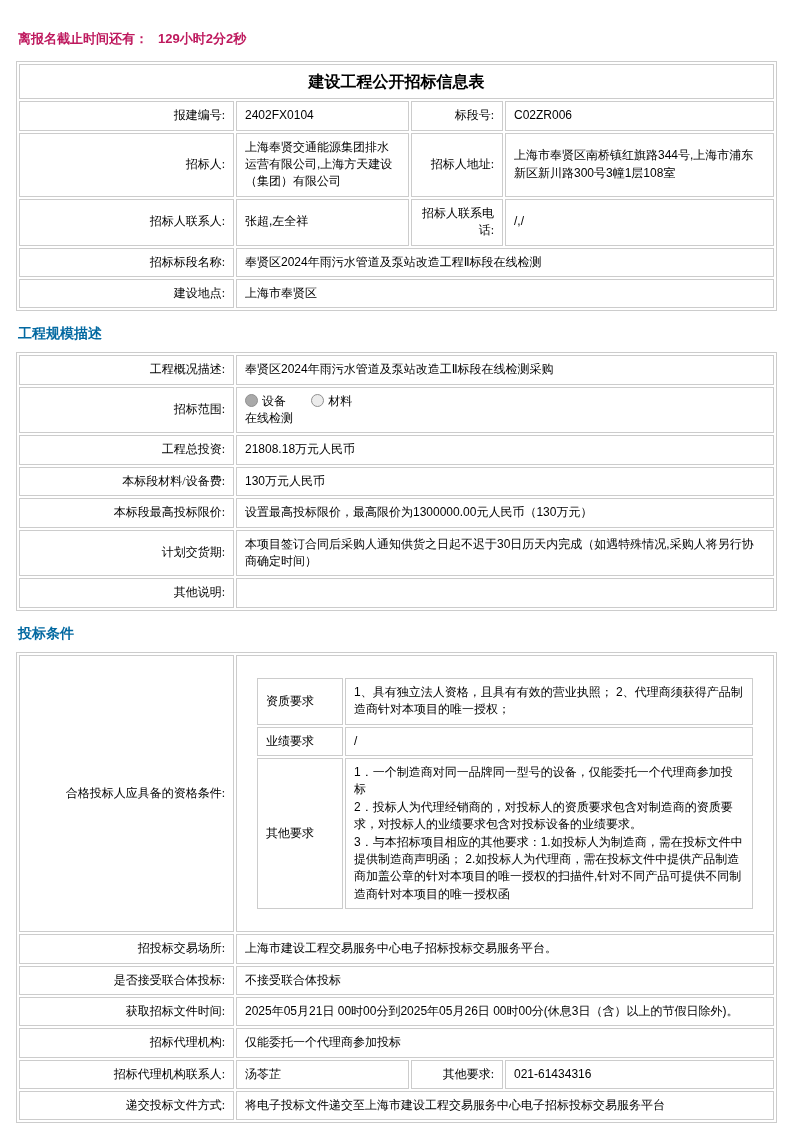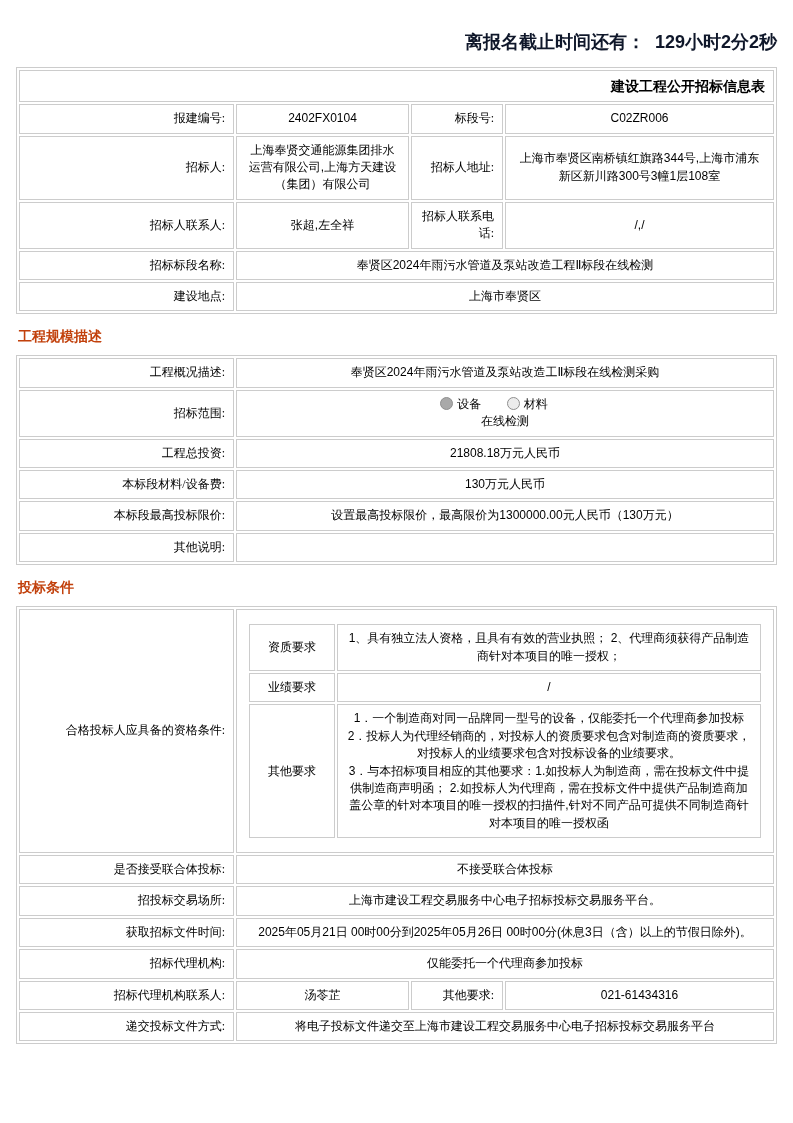--- a/index.html
+++ b/index.html
@@ -2,37 +2,37 @@
 <html><head>
 <meta charset="utf-8">
 <style>
   html,body{margin:0;padding:0;}
   body{
     width:793px;height:1123px;overflow:hidden;background:#ffffff;
     font-family:"Liberation Sans","DejaVu Sans",sans-serif;
     font-size:12px;color:#000;
   }
   .page{padding:30px 16px 0 16px;}
-  .countdown{color:#0f172a;font-weight:bold;font-size:18px;margin:0 0 13px 2px;text-align:right;}
+  .countdown{color:#be185d;font-weight:bold;font-size:13px;margin:0 0 13px 2px;}
   .countdown .time{margin-left:10px;}
   table.grid{
     width:761px;border:1px solid #cccccc;border-collapse:separate;
     border-spacing:2px;background:#ffffff;table-layout:fixed;
   }
   table.grid td{
     border:1px solid #cccccc;padding:5px 8px;vertical-align:middle;
     line-height:1.45;word-break:break-all;background:#ffffff;
   }
   td.title-cell{
-    text-align:right;font-weight:bold;font-size:14px;padding:6px 4px;
+    text-align:center;font-weight:bold;font-size:16px;padding:6px 4px;
   }
   td.lbl{text-align:right;color:#000;font-family:Liberation Serif, serif;}
-  td.val{text-align:center;}
+  td.val{text-align:left;}
   h2.sec{
-    font-size:14px;font-weight:bold;color:#c2410c;margin:14px 0 9px 2px;
+    font-size:14px;font-weight:bold;color:#0369a1;margin:14px 0 9px 2px;
   }
   .radio{
     display:inline-block;width:11px;height:11px;border-radius:50%;
     border:1px solid #8f8f8f;background:#ececec;vertical-align:-2px;margin-right:4px;
   }
   .radio.checked{background:#a9a9a9;}
   .radio-line .opt{margin-right:22px;}
   table.nested{
     width:100%;border-collapse:separate;border-spacing:2px;margin:2px 0;
   }
@@ -116,39 +116,43 @@
     </tr>
     <tr>
       <td class="lbl">本标段材料/设备费:</td>
       <td class="val">130万元人民币</td>
     </tr>
     <tr>
       <td class="lbl">本标段最高投标限价:</td>
       <td class="val">设置最高投标限价，最高限价为1300000.00元人民币（130万元）</td>
     </tr>
     <tr>
+      <td class="lbl">计划交货期:</td>
+      <td class="val">本项目签订合同后采购人通知供货之日起不迟于30日历天内完成（如遇特殊情况,采购人将另行协商确定时间）</td>
+    </tr>
+    <tr>
       <td class="lbl">其他说明:</td>
       <td class="val"></td>
     </tr>
   </tbody>
     </table>
 
   <h2 class="sec">投标条件</h2>
 
   <table class="grid">
     <colgroup>
         <col style="width:215px">
         <col style="width:173px">
         <col style="width:92px">
         <col>
       </colgroup>
     <tbody>
         <tr>
       <td class="lbl">合格投标人应具备的资格条件:</td>
-      <td class="val" colspan="3" style="padding:10px;">
+      <td class="val" colspan="3" style="padding:18px;">
         <table class="nested">
           <colgroup>
                 <col style="width:86px">
                 <col>
               </colgroup>
           <tbody>
                 <tr>
             <td>资质要求</td>
             <td>1、具有独立法人资格，且具有有效的营业执照；  2、代理商须获得产品制造商针对本项目的唯一授权；</td>
           </tr>
@@ -162,26 +166,26 @@
               <div>1．一个制造商对同一品牌同一型号的设备，仅能委托一个代理商参加投标</div>
               <div>2．投标人为代理经销商的，对投标人的资质要求包含对制造商的资质要求，对投标人的业绩要求包含对投标设备的业绩要求。</div>
               <div>3．与本招标项目相应的其他要求：1.如投标人为制造商，需在投标文件中提供制造商声明函； 2.如投标人为代理商，需在投标文件中提供产品制造商加盖公章的针对本项目的唯一授权的扫描件,针对不同产品可提供不同制造商针对本项目的唯一授权函</div>
             </td>
           </tr>
         </tbody>
             </table>
       </td>
     </tr>
     <tr>
+      <td class="lbl">招投标交易场所:</td>
+      <td class="val" colspan="3">上海市建设工程交易服务中心电子招标投标交易服务平台。</td>
+    </tr>
+    <tr>
       <td class="lbl">是否接受联合体投标:</td>
       <td class="val" colspan="3">不接受联合体投标</td>
-    </tr>
-    <tr>
-      <td class="lbl">招投标交易场所:</td>
-      <td class="val" colspan="3">上海市建设工程交易服务中心电子招标投标交易服务平台。</td>
     </tr>
     <tr>
       <td class="lbl">获取招标文件时间:</td>
       <td class="val" colspan="3">2025年05月21日 00时00分到2025年05月26日 00时00分(休息3日（含）以上的节假日除外)。</td>
     </tr>
     <tr>
       <td class="lbl">招标代理机构:</td>
       <td class="val" colspan="3">仅能委托一个代理商参加投标</td>
     </tr>
     <tr>

